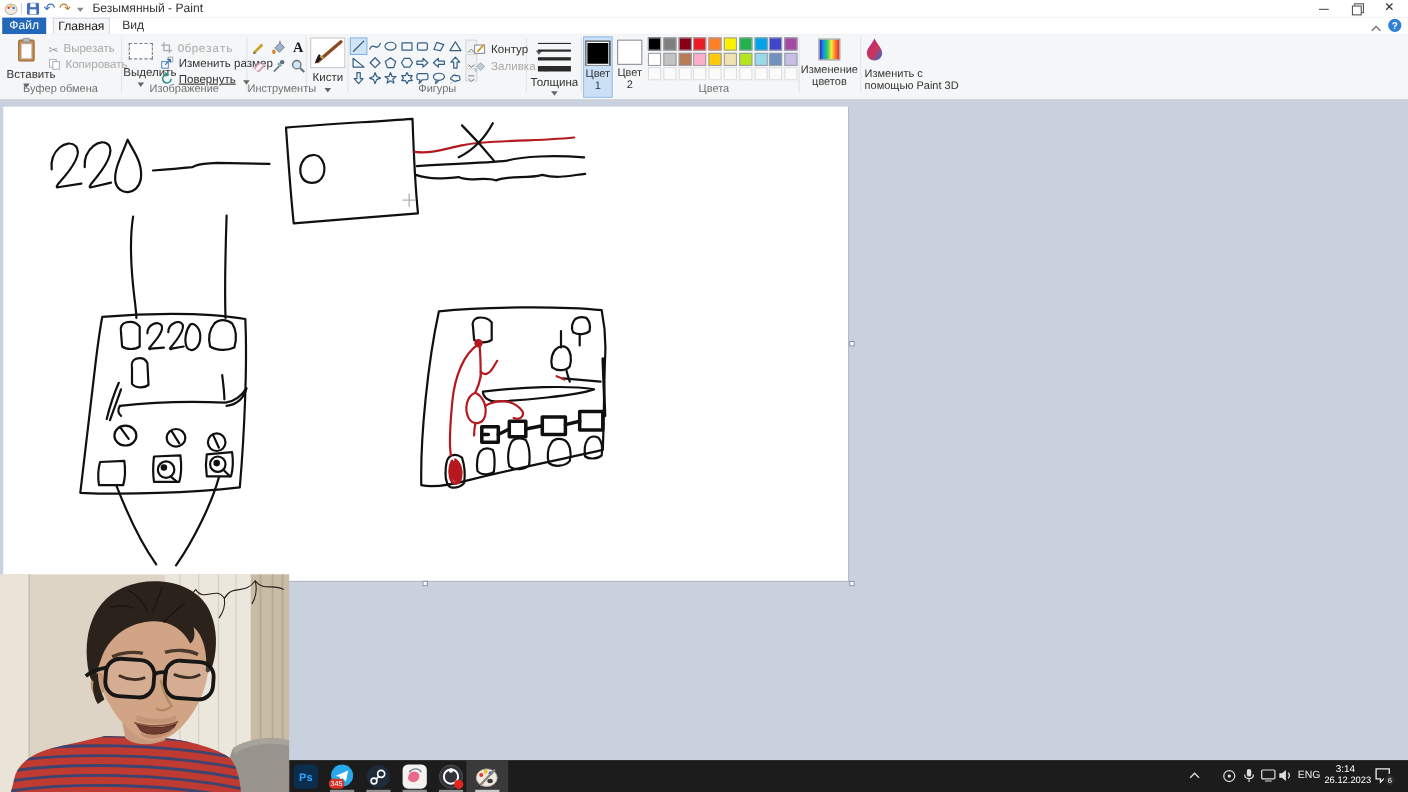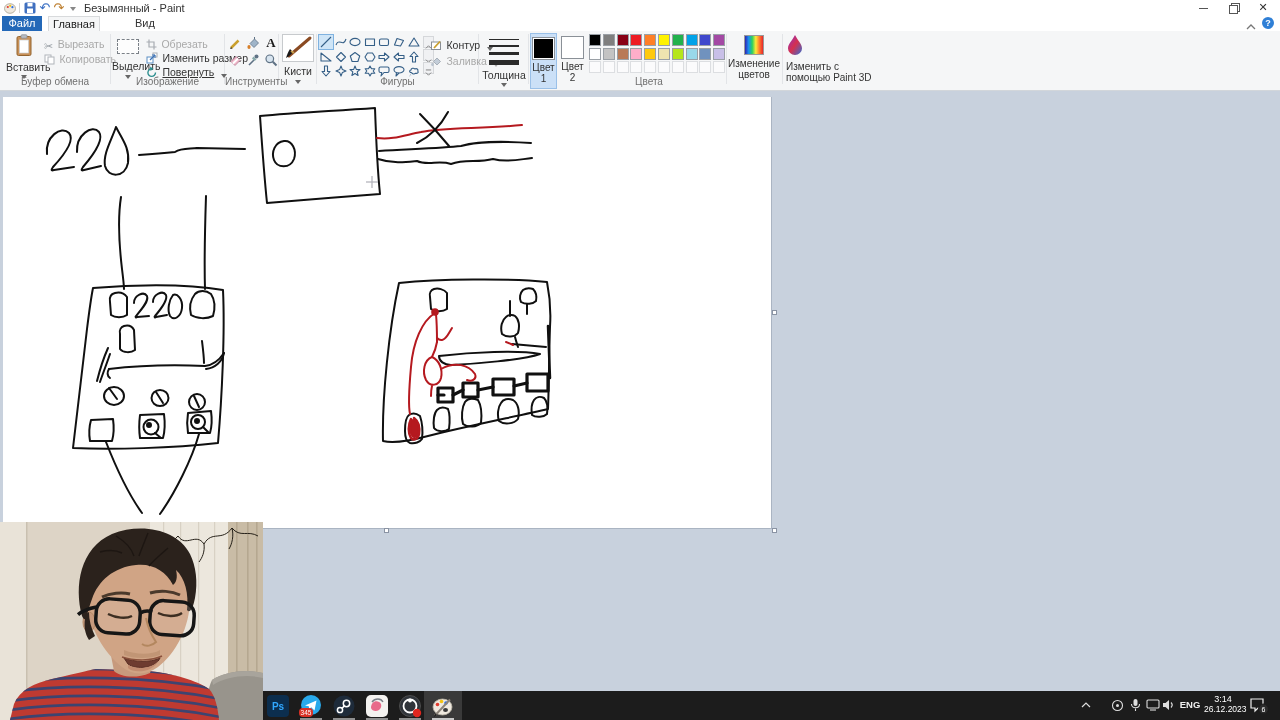--- a/index.html
+++ b/index.html
@@ -45,21 +45,21 @@
     <div class="abs" style="left:1218px;top:0;width:30px;height:16px;">
       <div class="abs" style="left:13px;top:3px;width:7px;height:7px;border:1px solid #555;"></div>
       <div class="abs" style="left:11px;top:5px;width:7px;height:7px;border:1px solid #555;background:#fff;"></div>
     </div>
     <div class="abs" style="left:1248px;top:0;width:30px;height:16px;font-size:11px;color:#333;text-align:center;line-height:15px;">✕</div>
   </div>
 
   <div class="abs" style="left:0;top:16px;width:1280px;height:15px;background:#fff;">
     <div class="abs" style="left:2px;top:0;width:40px;height:15px;background:#2368b8;color:#fff;font-size:11px;text-align:center;line-height:15px;">Файл</div>
     <div class="abs" style="left:48px;top:0;width:52px;height:15px;background:#f5f6f7;border:1px solid #d8dadc;border-bottom:none;box-sizing:border-box;color:#1a1a1a;font-size:11px;text-align:center;line-height:14px;">Главная</div>
-    <div class="abs" style="left:104px;top:0;width:34px;height:15px;color:#333;font-size:11px;text-align:left;line-height:15px;margin-left:31px;">Вид</div>
+    <div class="abs" style="left:104px;top:0;width:34px;height:15px;color:#333;font-size:11px;text-align:center;line-height:15px;">Вид</div>
     <div class="abs" style="left:1246px;top:1px;width:12px;height:12px;">
       <svg width="10" height="8" viewBox="0 0 10 8">
           <path d="M1,6 L5,2 L9,6" stroke="#777" fill="none" stroke-width="1.3"></path>
         </svg>
     </div>
     <div class="abs" style="left:1262px;top:1px;width:12px;height:12px;border-radius:6px;background:#2f7fd6;color:#fff;font-size:9px;font-weight:bold;text-align:center;line-height:12px;">?</div>
   </div>
 
   <div class="abs" style="left:0;top:31px;width:1280px;height:59px;background:#f5f6f7;border-bottom:1px solid #d2d6da;">
 
@@ -96,21 +96,21 @@
 
     <div class="abs" style="left:112px;top:2px;width:32px;height:54px;text-align:center;">
       <div style="width:20px;height:13px;border:1px dashed #7a8087;margin:6px auto 0;background:#fdfdfd;"></div>
       <div class="lbl" style="margin-top:6px;">Выделить</div>
       <div class="caret" style="margin:3px auto 0;"></div>
     </div>
     <div class="abs" style="left:146px;top:5px;height:14px;">
       <svg width="11" height="11" viewBox="0 0 11 11">
           <path d="M3,0.5 V8 H10.5 M0.5,3 H8 V10.5" stroke="#a8acb2" fill="none" stroke-width="1.2"></path>
         </svg>
-      <span class="lbl dis" style="vertical-align:2px;">Обрезать</span>
+      <span class="lbl dis" style="vertical-align:2px;font-family:Liberation Mono, monospace;">Обрезать</span>
     </div>
     <div class="abs" style="left:146px;top:19px;height:14px;">
       <svg width="12" height="12" viewBox="0 0 12 12">
           <rect x="1" y="5" width="6" height="6" fill="#fff" stroke="#5b8ec4"></rect>
           <rect x="7" y="1" width="4" height="4" fill="#fff" stroke="#a8acb2"></rect>
           <path d="M4,8 L9,3" stroke="#3a72b8" stroke-width="1.2"></path>
           <path d="M9,6 V3 H6" stroke="#3a72b8" fill="none"></path>
         </svg>
       <span class="lbl" style="vertical-align:2px;">Изменить размер</span>
     </div>
@@ -505,21 +505,21 @@
         <path d="M6.5,10.5 V13" stroke="#ddd" stroke-width="1.1"></path>
       </svg>
     <svg class="abs" style="left:1146px;top:8px;" width="14" height="12" viewBox="0 0 14 12">
         <rect x="1" y="1" width="12" height="8" rx="1" fill="none" stroke="#ddd" stroke-width="1.1"></rect>
         <path d="M4,11 H10" stroke="#ddd" stroke-width="1.1"></path>
       </svg>
     <svg class="abs" style="left:1162px;top:8px;" width="13" height="12" viewBox="0 0 13 12">
         <path d="M1,4 H3.5 L7,1 V11 L3.5,8 H1 Z" fill="#ddd"></path>
         <path d="M9,3.5 C10.5,5 10.5,7 9,8.5" stroke="#ddd" fill="none" stroke-width="1.1"></path>
       </svg>
-    <div class="abs" style="left:1177px;top:8px;width:26px;font-size:9.5px;color:#eee;text-align:center;font-weight:bold;">ENG</div>
+    <div class="abs" style="left:1177px;top:8px;width:26px;font-size:9.5px;color:#eee;text-align:center;">ENG</div>
     <div class="abs" style="left:1204px;top:3px;width:38px;text-align:center;color:#fff;">
       <div style="font-size:9px;line-height:10px;">3:14</div>
       <div style="font-size:8.5px;line-height:10px;">26.12.2023</div>
     </div>
     <svg class="abs" style="left:1249px;top:6px;" width="20" height="18" viewBox="0 0 20 18">
       <path d="M2,2 H14 V11 H9 L6,14 V11 H2 Z" fill="none" stroke="#eee" stroke-width="1.2"></path>
       <circle cx="14.5" cy="12" r="5" fill="#2b2b2b" stroke="#1c1c1c"></circle>
       <text x="14.5" y="14.5" font-size="7" fill="#fff" text-anchor="middle">6</text>
     </svg>
   </div>

